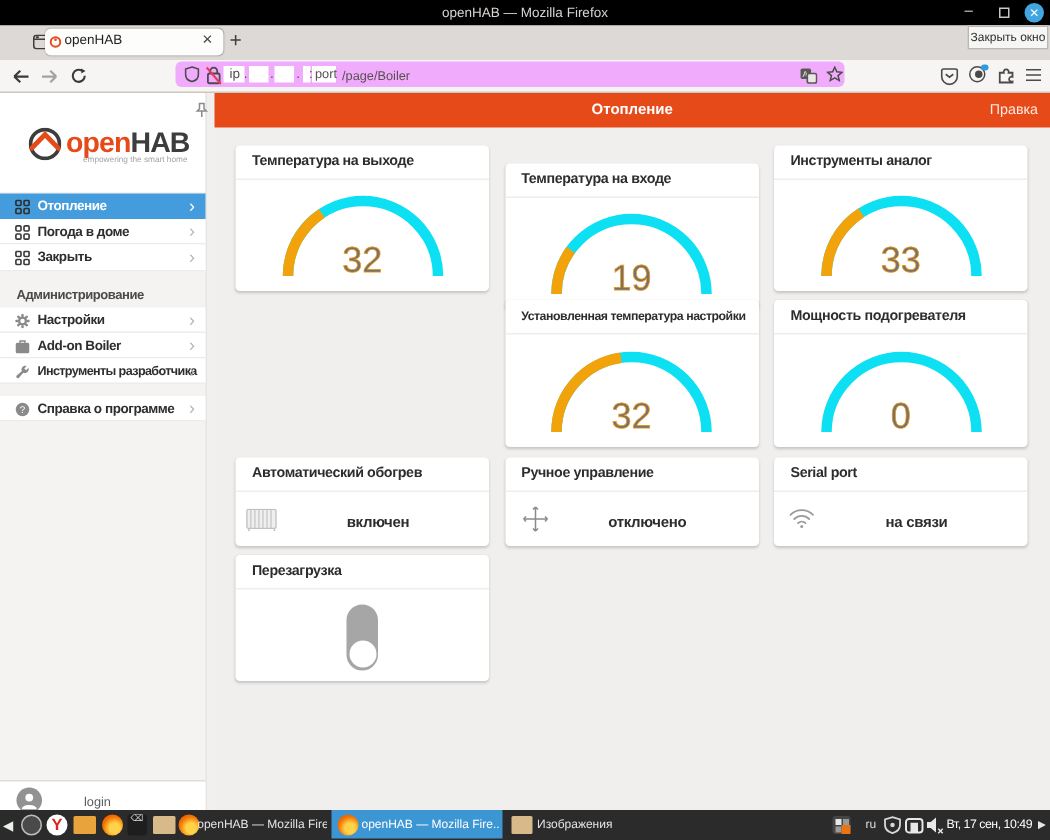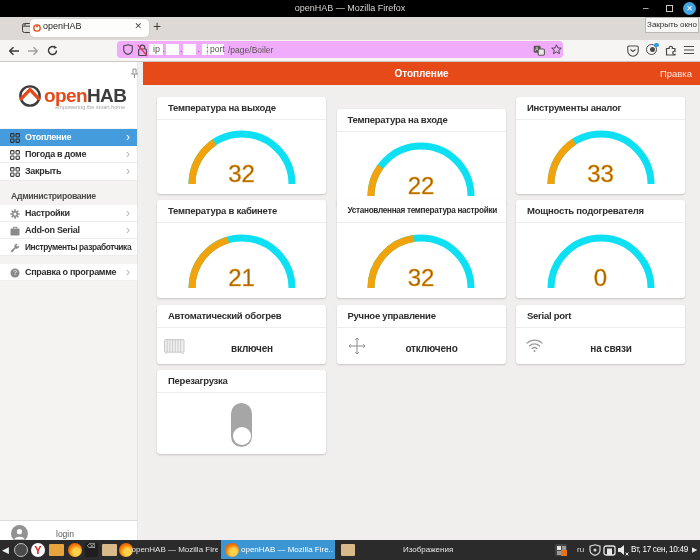--- a/index.html
+++ b/index.html
@@ -27,21 +27,21 @@
 .chev { position:absolute; right:7px; top:0; font-size:12px; color:#b5b5b5; line-height:16px; font-weight:normal; }
 #login { position:absolute; left:0; top:458px; width:137px; height:21px; background:#fff; border-top:1px solid #dcdcdc; }
 
 
 #header { left:143px; top:62px; width:557px; height:23px; background:#e64a19; }
 #headertitle { left:143px; top:62px; width:557px; height:23px; color:#fff; font-weight:bold; font-size:10px; text-align:center; line-height:23px; }
 #headeredit { right:8px; top:62px; color:#ffe9e2; font-size:9.5px; line-height:23px; }
 .card { position:absolute; width:169px; background:#ffffff; border-radius:3px; box-shadow:0 1px 2px rgba(0,0,0,0.18); }
 .cardtitle { position:absolute; left:11px; top:0; height:21px; font-size:9.5px; font-weight:bold; color:#2d2d2d; line-height:22px; letter-spacing:-0.25px; white-space:nowrap; }
 .cardsep { position:absolute; left:0; top:21.5px; width:100%; height:1px; background:#ededed; }
-.gaugeval { position:absolute; left:0; top:63px; width:169px; text-align:center; font-size:24px; color:#a16207; -webkit-text-stroke:0.5px #f59a10; }
+.gaugeval { position:absolute; left:0; top:63px; width:169px; text-align:center; font-size:24px; color:#737373; -webkit-text-stroke:0.5px #f59a10; }
 .statustext { position:absolute; top:29px; left:30px; width:130px; height:30px; font-size:10px; font-weight:bold; color:#2d2d2d; text-align:center; line-height:30px; letter-spacing:-0.2px; }
 
 
 #taskbar { left:0; top:540px; width:700px; height:20px; background:#2b2b2b; }
 .task { position:absolute; top:541px; height:18px; color:#e4e4e4; font-size:8px; line-height:18px; white-space:nowrap; overflow:hidden; }
 </style>
 </head>
 <body>
 <div id="stage">
 
@@ -186,21 +186,21 @@
         <circle cx="10" cy="10" r="3" fill="#fff"></circle>
       </svg>
     <div class="menutext" style="font-weight:bold;">Настройки</div>
     <div class="chev">›</div>
   </div>
   <div class="menurow" style="top:222px;">
     <svg style="position:absolute;left:10px;top:4px;" width="10" height="10" viewBox="0 0 10 10">
         <rect x="0.5" y="2.5" width="9" height="7" rx="1" fill="#8a8a8a"></rect>
         <path d="M3.4 2.5 V1.3 H6.6 V2.5" fill="none" stroke="#8a8a8a" stroke-width="1.1"></path>
       </svg>
-    <div class="menutext">Add-on Serial</div>
+    <div class="menutext">Add-on Boiler</div>
     <div class="chev">›</div>
   </div>
   <div class="menurow" style="top:239.2px;">
     <svg style="position:absolute;left:10px;top:4px;" width="10" height="10" viewBox="0 0 10 10">
         <path d="M9 2.2 A2.6 2.6 0 0 1 5.5 5.5 L2.5 9 A1.1 1.1 0 0 1 1 7.5 L4.5 4.5 A2.6 2.6 0 0 1 7.8 1 L6.2 2.6 L7.4 3.8 Z" fill="#8a8a8a"></path>
       </svg>
     <div class="menutext" style="font-size:8.4px;letter-spacing:-0.4px;">Инструменты разработчика</div>
     <div class="chev">›</div>
   </div>
   <div class="menurow" style="top:264px;">
@@ -233,41 +233,32 @@
     </svg>
     <div class="gaugeval">32</div>
   </div>
   <div class="card" style="left:336.5px;top:97px;height:97px;margin-top:12px;">
     <div class="cardtitle">Температура на входе</div>
       <div class="cardsep"></div>
     <svg style="position:absolute;left:28.5px;top:33px;" width="112" height="60" viewBox="0 0 112 60">
       <path d="M6 54 A50 50 0 0 1 106 54" fill="none" stroke="#0ce0f2" stroke-width="7"></path>
       <path d="M6 54 A50 50 0 0 1 15.5 24.6" fill="none" stroke="#f2a30b" stroke-width="7"></path>
     </svg>
-    <div class="gaugeval">22</div>
+    <div class="gaugeval">19</div>
   </div>
   <div class="card" style="left:516px;top:97px;height:97px;">
     <div class="cardtitle">Инструменты аналог</div>
       <div class="cardsep"></div>
     <svg style="position:absolute;left:28.5px;top:33px;" width="112" height="60" viewBox="0 0 112 60">
       <path d="M6 54 A50 50 0 0 1 106 54" fill="none" stroke="#0ce0f2" stroke-width="7"></path>
       <path d="M6 54 A50 50 0 0 1 29.2 11.8" fill="none" stroke="#f2a30b" stroke-width="7"></path>
     </svg>
     <div class="gaugeval">33</div>
   </div>
 
-  <div class="card" style="left:157px;top:200px;height:98px;">
-    <div class="cardtitle">Температура в кабинете</div>
-      <div class="cardsep"></div>
-    <svg style="position:absolute;left:28.5px;top:34px;" width="112" height="60" viewBox="0 0 112 60">
-      <path d="M6 54 A50 50 0 0 1 106 54" fill="none" stroke="#0ce0f2" stroke-width="7"></path>
-      <path d="M6 54 A50 50 0 0 1 42.1 6.0" fill="none" stroke="#f2a30b" stroke-width="7"></path>
-    </svg>
-    <div class="gaugeval" style="top:64px;">21</div>
-  </div>
   <div class="card" style="left:336.5px;top:200px;height:98px;">
     <div class="cardtitle" style="font-size:8.2px;letter-spacing:-0.3px;text-align:center;">Установленная температура настройки</div>
       <div class="cardsep"></div>
     <svg style="position:absolute;left:28.5px;top:34px;" width="112" height="60" viewBox="0 0 112 60">
       <path d="M6 54 A50 50 0 0 1 106 54" fill="none" stroke="#0ce0f2" stroke-width="7"></path>
       <path d="M6 54 A50 50 0 0 1 49.0 4.5" fill="none" stroke="#f2a30b" stroke-width="7"></path>
     </svg>
     <div class="gaugeval" style="top:64px;">32</div>
   </div>
   <div class="card" style="left:516px;top:200px;height:98px;">
@@ -333,21 +324,21 @@
   <div class="abs" style="left:49px;top:544px;width:15px;height:12px;background:#e8a33d;border-radius:1px;"></div>
   <div class="abs" style="left:68px;top:543px;width:14px;height:14px;border-radius:50%;background:radial-gradient(circle at 60% 65%, #ffd24a 0 28%, #f57600 60%, #e23f12 100%);"></div>
   <div class="abs" style="left:85px;top:543px;width:13px;height:14px;background:#1e1e1e;border-radius:2px;color:#ddd;font-size:6px;line-height:7px;padding-left:2px;">⌫</div>
   <div class="abs" style="left:102px;top:544px;width:15px;height:12px;background:#d8b98a;border-radius:1px;"></div>
   <div class="abs" style="left:119px;top:542.5px;width:14px;height:14px;border-radius:50%;background:radial-gradient(circle at 60% 65%, #ffd24a 0 28%, #f57600 60%, #e23f12 100%);"></div>
   <div class="task" style="left:131.5px;width:86px;">openHAB — Mozilla Fire...</div>
   <div class="abs" style="left:221px;top:540px;width:114px;height:19px;background:#3d96d4;"></div>
   <div class="abs" style="left:225px;top:542.5px;width:14px;height:14px;border-radius:50%;background:radial-gradient(circle at 60% 65%, #ffd24a 0 28%, #f57600 60%, #e23f12 100%);"></div>
   <div class="task" style="left:241px;width:92px;color:#fff;">openHAB — Mozilla Fire...</div>
   <div class="abs" style="left:341px;top:544px;width:14px;height:12px;background:#d8b98a;border-radius:1px;"></div>
-  <div class="task" style="left:358px;margin-left:45px;">Изображения</div>
+  <div class="task" style="left:358px;">Изображения</div>
   <div class="abs" style="left:555px;top:544px;width:12px;height:12px;background:#454545;border-radius:2px;"></div>
   <div class="abs" style="left:556.5px;top:545.5px;width:4px;height:4px;background:#e8e8e8;"></div>
   <div class="abs" style="left:562px;top:545.5px;width:4px;height:4px;background:#9a9a9a;"></div>
   <div class="abs" style="left:556.5px;top:551px;width:4px;height:4px;background:#9a9a9a;"></div>
   <div class="abs" style="left:561px;top:550px;width:5.5px;height:5.5px;background:#e87416;"></div>
   <div class="task" style="left:577px;font-size:8px;color:#ddd;">ru</div>
   <svg class="abs" style="left:589px;top:544px;" width="12" height="12" viewBox="0 0 12 12">
       <path d="M6 0.8 L11 2.3 V6 C11 8.8 8.9 10.6 6 11.4 C3.1 10.6 1 8.8 1 6 V2.3 Z" fill="none" stroke="#d8d8d8" stroke-width="1.2"></path>
       <circle cx="6" cy="6" r="1.5" fill="#d8d8d8"></circle>
     </svg>

